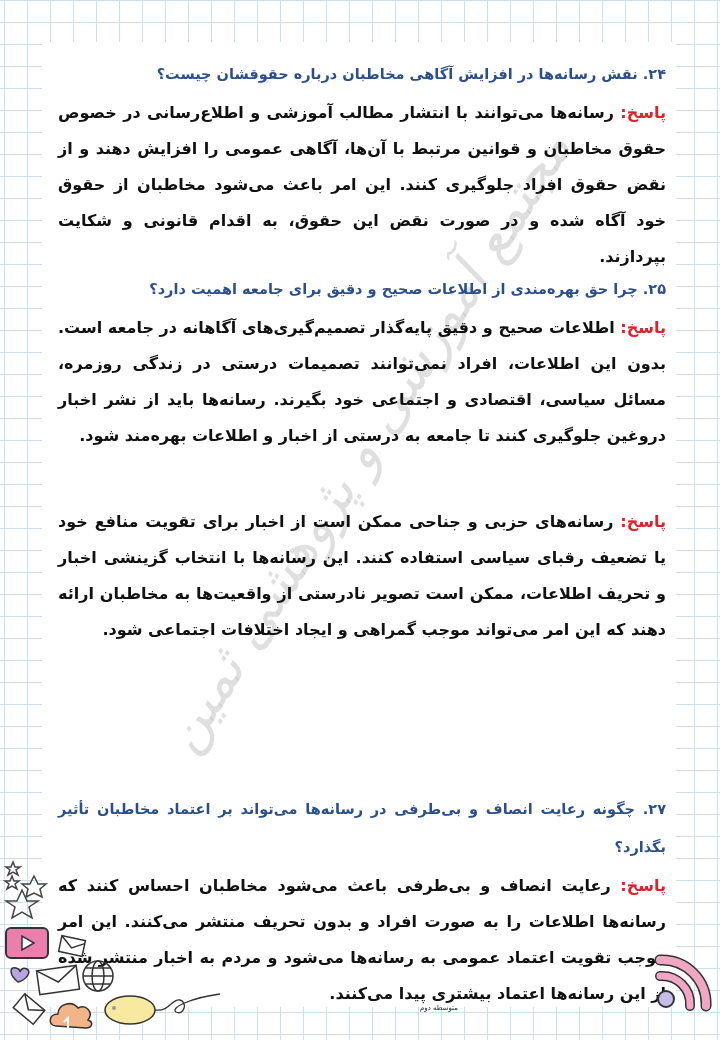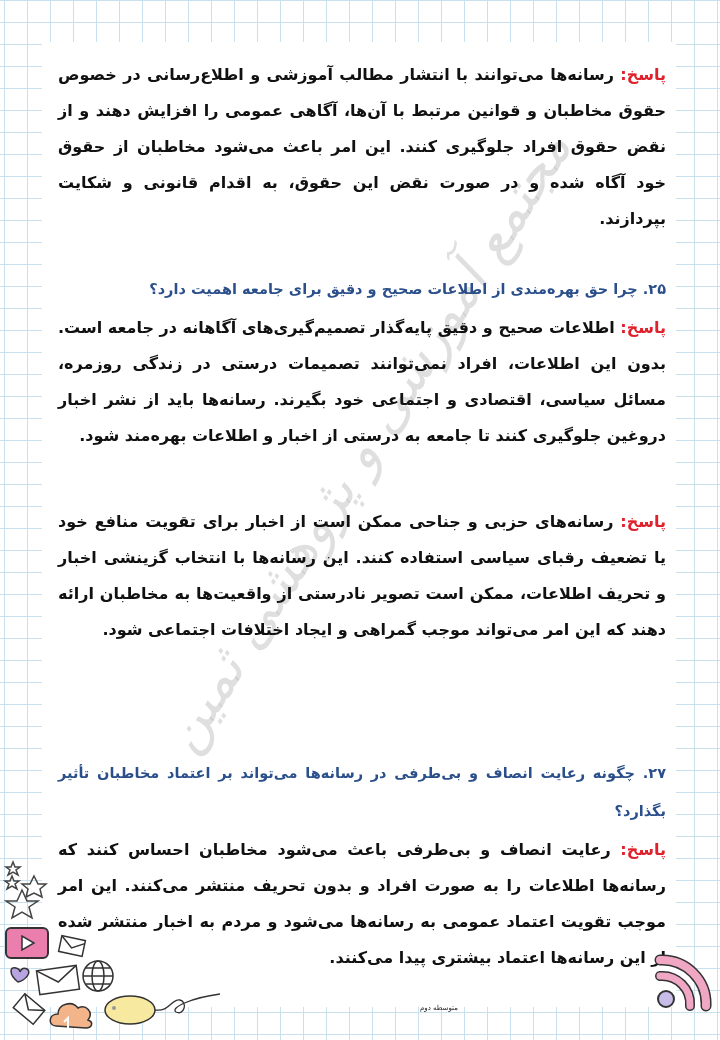--- a/index.html
+++ b/index.html
@@ -53,21 +53,21 @@
       line-height: 36px;
       margin: 2px 0 0 0;
       text-align-last: right;
     }
     .answer-label {
       color: #e0202a;
     }
     .qa-24 { position: absolute; top: 5px; width: 100%; }
     .qa-25 { position: absolute; top: 220px; width: 100%; }
     .qa-26 { position: absolute; top: 452px; width: 100%; }
-    .qa-27 { position: absolute; top: 704px; width: 100%; margin-left: 18px; }
+    .qa-27 { position: absolute; top: 740px; width: 100%; margin-left: 18px; }
 
     .watermark {
       position: absolute;
       left: 60px;
       top: 380px;
       width: 650px;
       transform: rotate(-58deg);
       transform-origin: center;
       font-family: "DejaVu Serif", serif;
       font-size: 54px;
@@ -133,20 +133,21 @@
   </style>
 </head>
 <body>
 
 <div class="panel"></div>
 
 <div class="watermark">مجتمع آموزشی و پژوهشی ثمین</div>
 
 <div class="content">
   <div class="qa qa-24">
+    <p class="question">۲۴. نقش رسانه‌ها در افزایش آگاهی مخاطبان درباره حقوقشان چیست؟</p>
     <p class="answer"><span class="answer-label">پاسخ:</span><span> رسانه‌ها می‌توانند با انتشار مطالب آموزشی و اطلاع‌رسانی در خصوص حقوق مخاطبان و قوانین مرتبط با آن‌ها، آگاهی عمومی را افزایش دهند و از نقض حقوق افراد جلوگیری کنند. این امر باعث می‌شود مخاطبان از حقوق خود آگاه شده و در صورت نقض این حقوق، به اقدام قانونی و شکایت بپردازند.</span></p>
   </div>
   <div class="qa qa-25">
     <p class="question">۲۵. چرا حق بهره‌مندی از اطلاعات صحیح و دقیق برای جامعه اهمیت دارد؟</p>
     <p class="answer"><span class="answer-label">پاسخ:</span><span> اطلاعات صحیح و دقیق پایه‌گذار تصمیم‌گیری‌های آگاهانه در جامعه است. بدون این اطلاعات، افراد نمی‌توانند تصمیمات درستی در زندگی روزمره، مسائل سیاسی، اقتصادی و اجتماعی خود بگیرند. رسانه‌ها باید از نشر اخبار دروغین جلوگیری کنند تا جامعه به درستی از اخبار و اطلاعات بهره‌مند شود.</span></p>
   </div>
   <div class="qa qa-26">
     <p class="answer"><span class="answer-label">پاسخ:</span><span> رسانه‌های حزبی و جناحی ممکن است از اخبار برای تقویت منافع خود یا تضعیف رقبای سیاسی استفاده کنند. این رسانه‌ها با انتخاب گزینشی اخبار و تحریف اطلاعات، ممکن است تصویر نادرستی از واقعیت‌ها به مخاطبان ارائه دهند که این امر می‌تواند موجب گمراهی و ایجاد اختلافات اجتماعی شود.</span></p>
   </div>
   <div class="qa qa-27">

